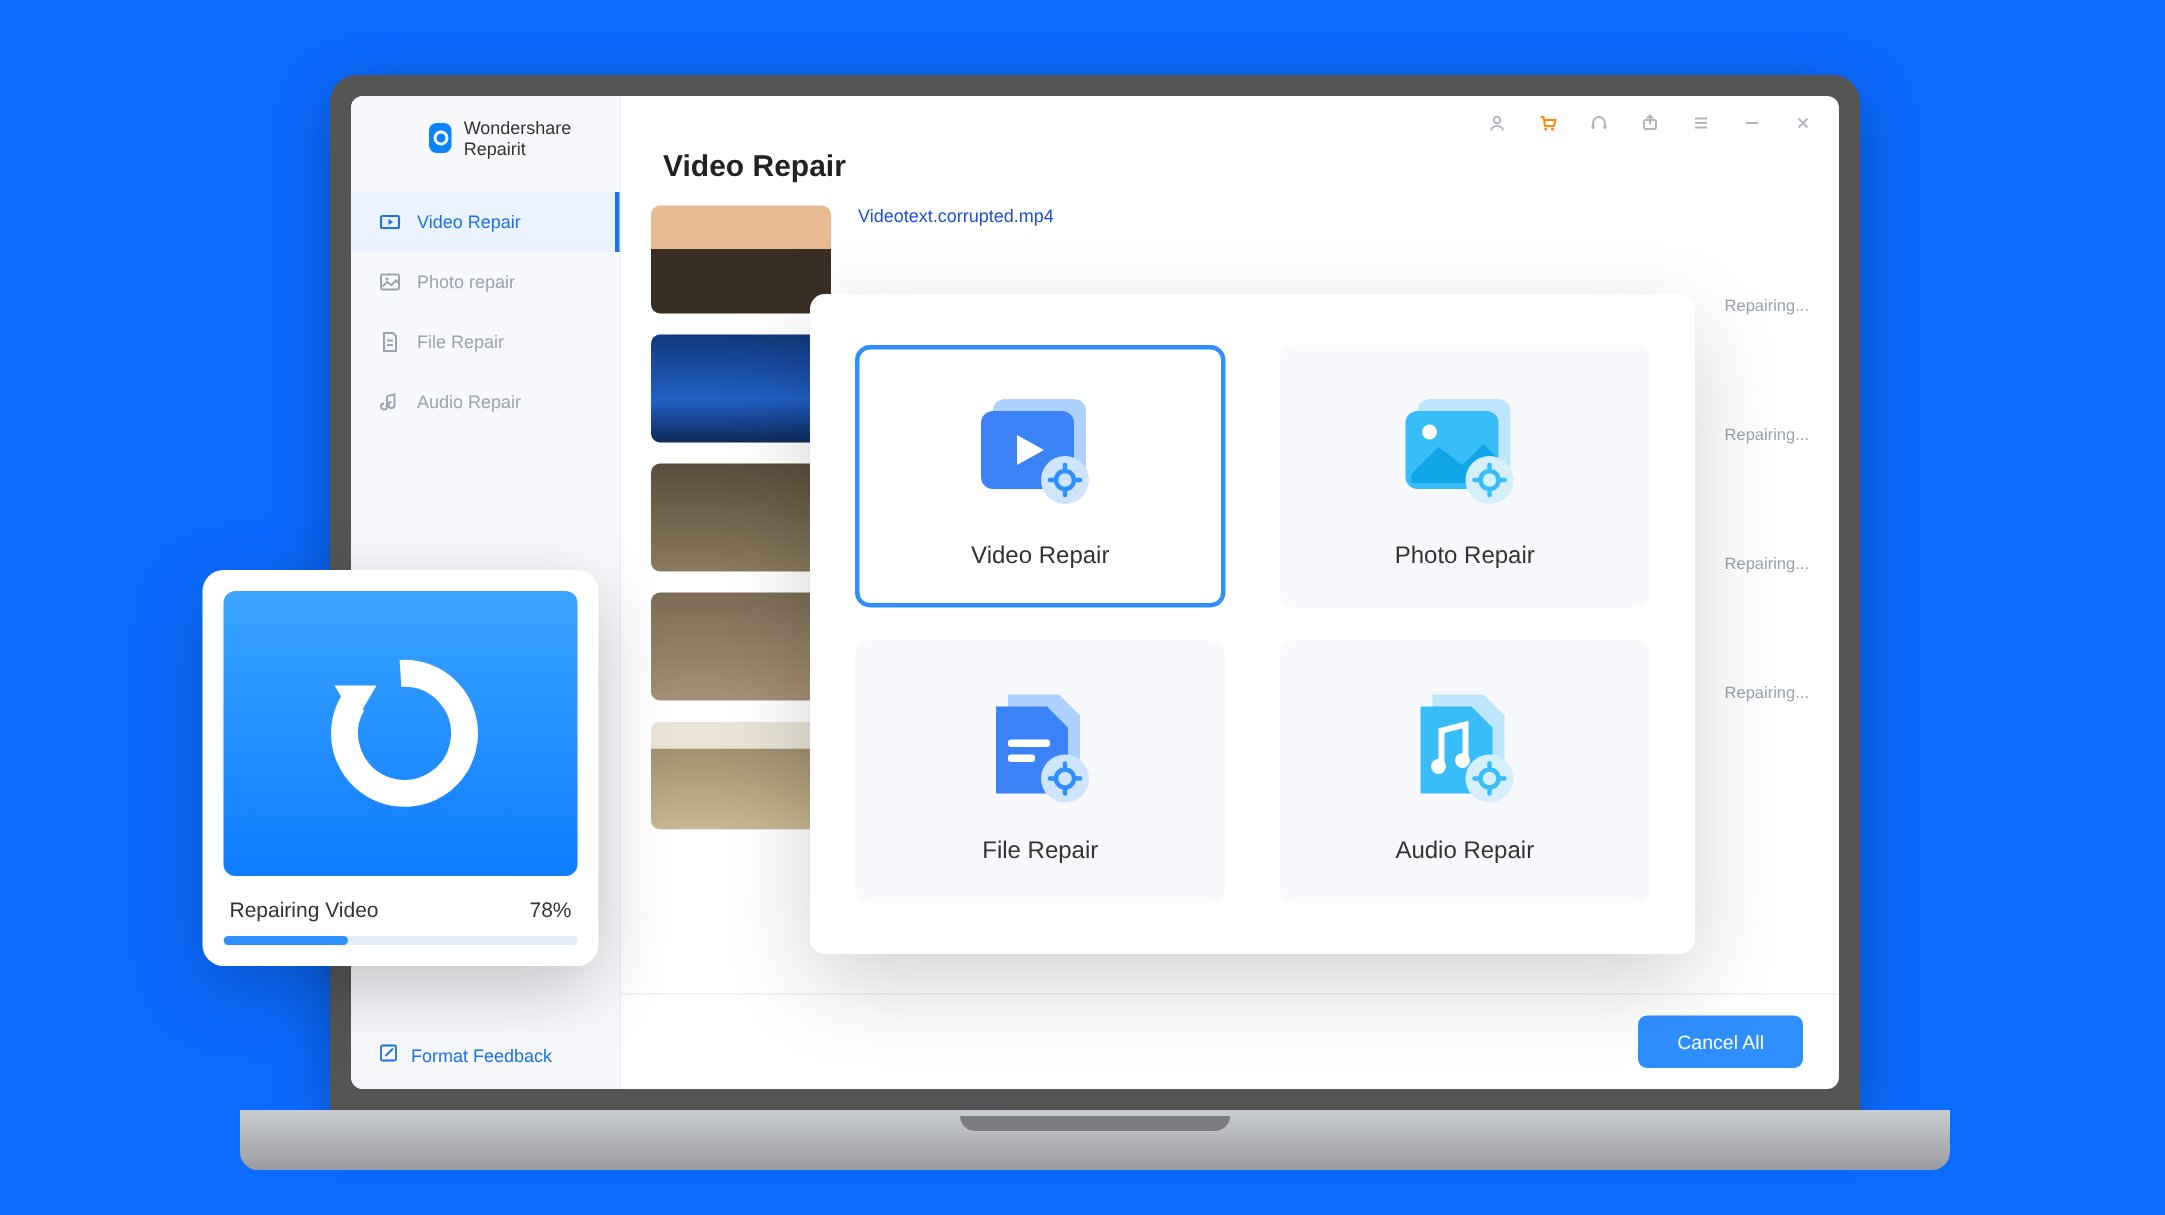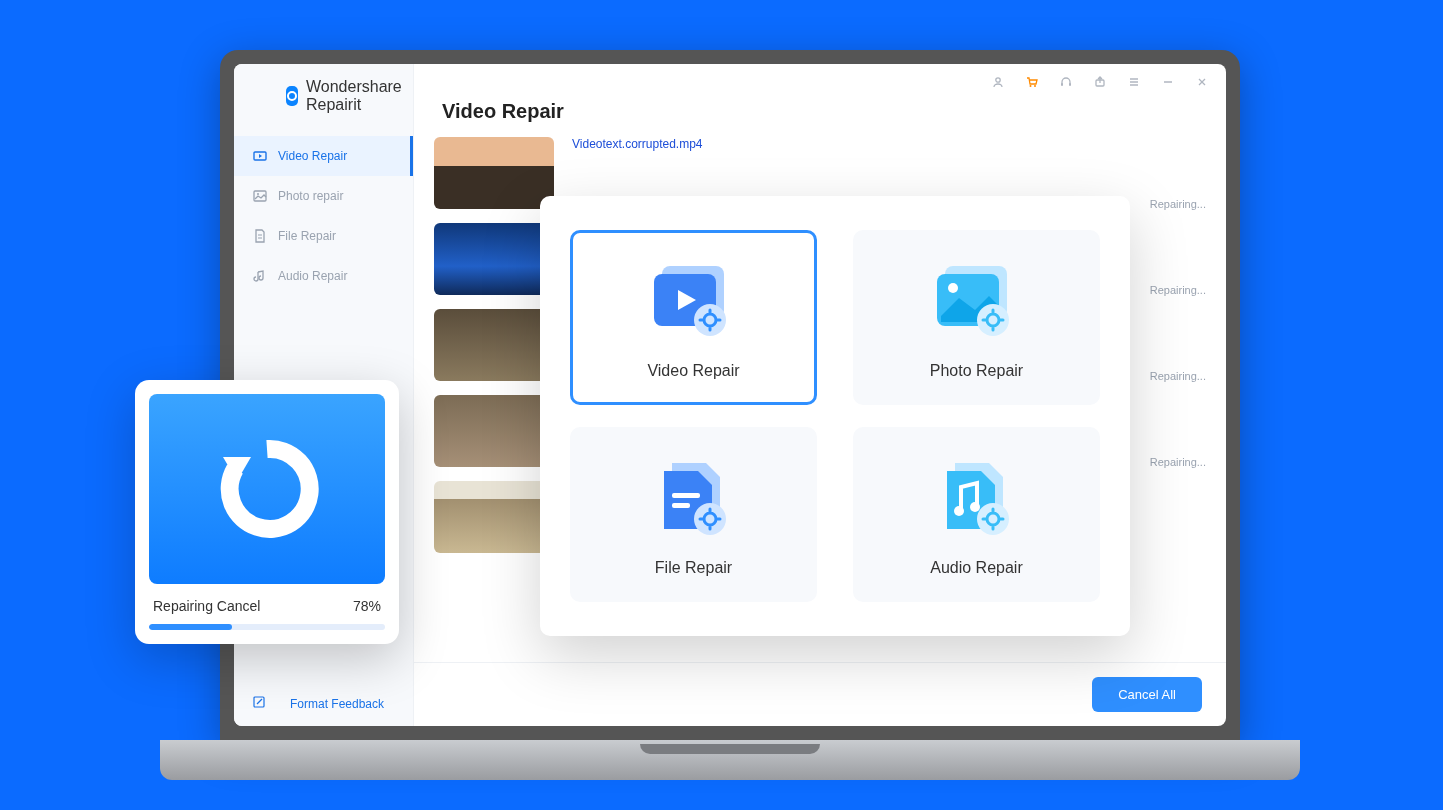--- a/index.html
+++ b/index.html
@@ -9,27 +9,27 @@
 .laptop { position: absolute; top: 50px; left: 220px; width: 1020px; height: 720px; }
 .laptop-screen { width: 100%; height: 690px; background: #555; border-radius: 18px 18px 0 0; padding: 14px; box-shadow: 0 10px 40px rgba(0,0,0,0.3); }
 .laptop-base { position: absolute; bottom: -10px; left: -60px; width: 1140px; height: 40px; background: linear-gradient(#c9ccd0, #9a9ca0); border-radius: 0 0 12px 12px; }
 .laptop-notch { position: absolute; bottom: 26px; left: 50%; transform: translateX(-50%); width: 180px; height: 10px; background: #7a7c80; border-radius: 0 0 10px 10px; }
 
 
 .app { width: 100%; height: 100%; background: #fff; border-radius: 8px; display: flex; overflow: hidden; position: relative; }
 
 
 .sidebar { width: 180px; background: #f7f9fc; border-right: 1px solid #eef1f5; display: flex; flex-direction: column; }
-.app-title { display: flex; align-items: center; gap: 8px; padding: 14px 16px; font-size: 16px; color: #333; font-weight: 500; margin-left: 36px; }
+.app-title { display: flex; align-items: center; gap: 8px; padding: 14px 16px; font-size: 12px; color: #333; font-weight: 500; margin-left: 36px; }
 .app-logo { width: 20px; height: 20px; background: #0b84ff; border-radius: 5px; display:flex; align-items:center; justify-content:center; }
 .sidebar-items { flex: 1; padding-top: 8px; }
 .sidebar-item { display: flex; align-items: center; gap: 10px; padding: 12px 18px; font-size: 12px; color: #9aa3b0; cursor: pointer; }
 .sidebar-item.active { background: #eaf3ff; color: #1a73e8; border-right: 3px solid #1a73e8; font-weight: 500; }
 .sidebar-icon { width: 16px; height: 16px; display:flex; align-items:center; justify-content:center; }
-.sidebar-footer { padding: 14px 18px; display:flex; align-items:center; gap: 24px; font-size: 12px; color: #1a73e8; cursor: pointer; }
+.sidebar-footer { padding: 14px 18px; display:flex; align-items:center; gap: 8px; font-size: 12px; color: #1a73e8; cursor: pointer; }
 
 
 .main { flex: 1; display: flex; flex-direction: column; position: relative; }
 .titlebar { display: flex; justify-content: flex-end; gap: 18px; padding: 10px 16px; align-items:center; }
 .titlebar .ticon { width: 16px; height: 16px; color: #b0b6c0; cursor: pointer; display:flex; align-items:center; justify-content:center; }
 .titlebar .ticon.orange { color: #ff8a00; }
 
 .page-title { padding: 0 28px 10px; font-size: 20px; font-weight: 600; color: #222; }
 
 .content { flex: 1; display: flex; gap: 18px; padding: 0 20px 0 20px; position: relative; }
@@ -303,19 +303,19 @@
 </div>
 
 <div class="progress-card">
   <div class="progress-hero">
     <svg width="120" height="120" viewBox="0 0 120 120">
       <path d="M60 20 A40 40 0 1 1 28 40" stroke="#fff" stroke-width="18" fill="none" stroke-linecap="butt"></path>
       <polygon points="16,28 44,28 30,52" fill="#fff"></polygon>
     </svg>
   </div>
   <div class="progress-text-row">
-    <span>Repairing Cancel</span>
+    <span>Repairing Video</span>
     <span>78%</span>
   </div>
   <div class="progress-bar">
     <div class="progress-fill" style="width: 35%;"></div>
   </div>
 </div>
 
 </body></html>

